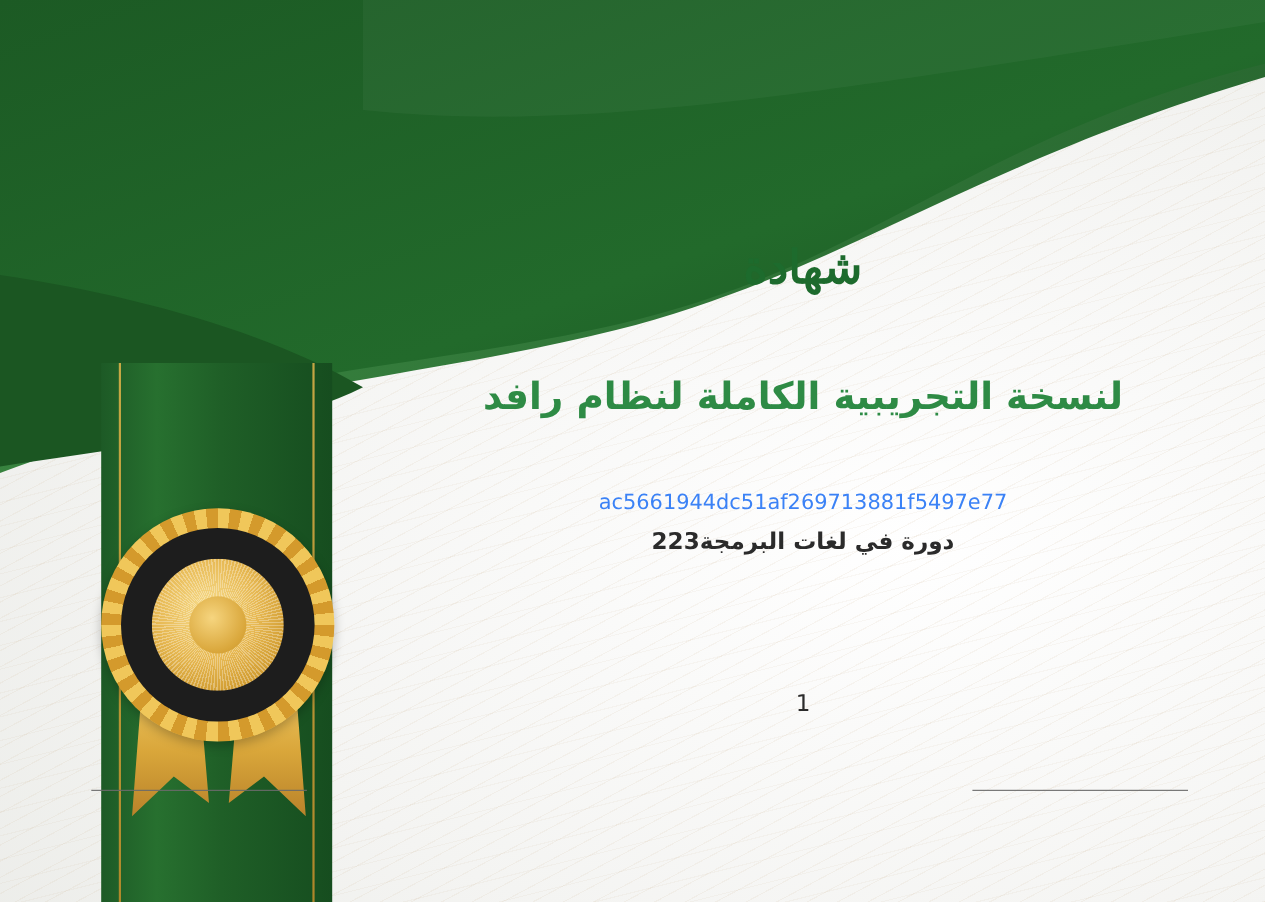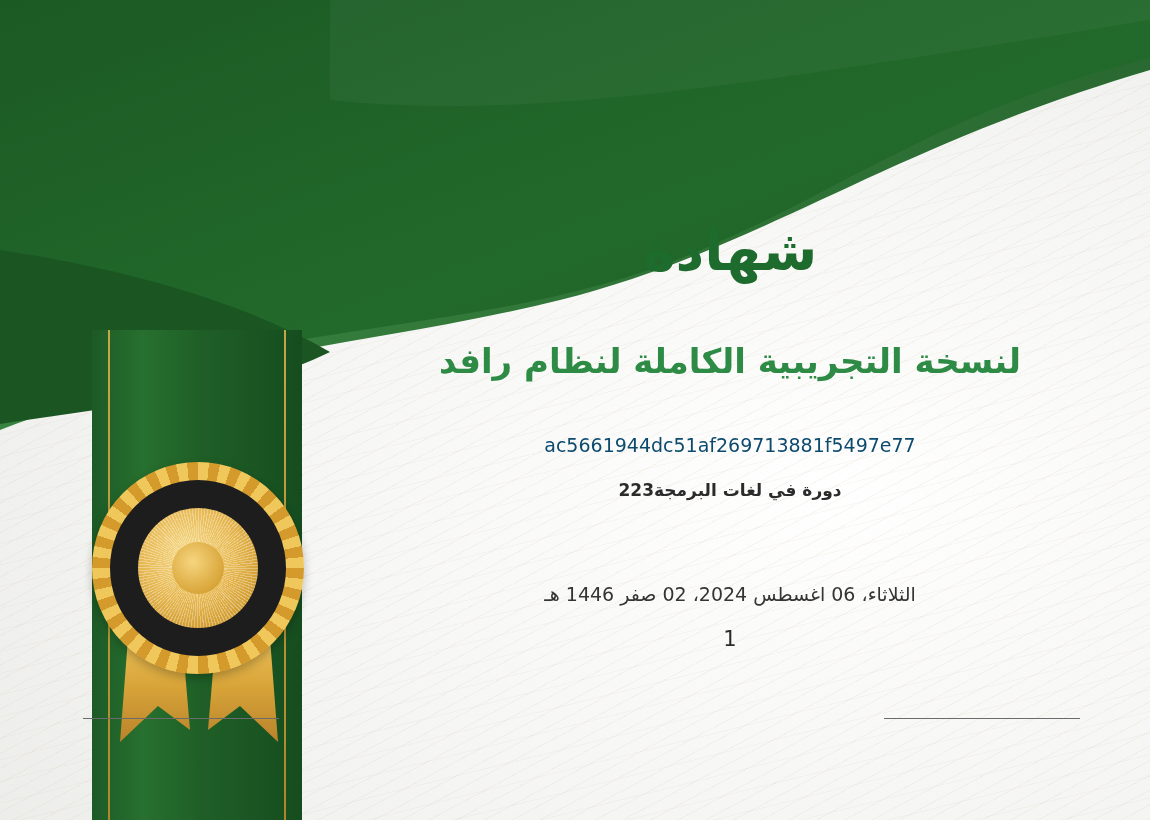--- a/index.html
+++ b/index.html
@@ -140,46 +140,47 @@
     top: 0;
     width: 800px;
     height: 820px;
     text-align: center;
     color: #2f3a2f;
   }
   .cert-title {
     position: absolute;
     top: 218px;
     width: 100%;
-    font-size: 56px;
+    font-size: 42px;
     font-weight: bold;
     color: #1d6b2d;
     letter-spacing: 0;
+    font-family: Liberation Serif, serif;
   }
   .cert-subtitle {
     position: absolute;
     top: 341px;
     width: 100%;
     font-size: 34px;
     font-weight: bold;
     color: #2e8b45;
   }
   .cert-code {
     position: absolute;
-    top: 434px;
+    top: 446px;
     width: 100%;
     font-size: 19px;
-    color: #0c4a6e;
+    color: #3b82f6;
     direction: ltr;
   }
   .cert-course {
     position: absolute;
     top: 480px;
     width: 100%;
-    font-size: 17px;
+    font-size: 21px;
     font-weight: bold;
     color: #2b2b2b;
   }
   .cert-date {
     position: absolute;
     top: 583px;
     width: 100%;
     font-size: 19px;
     color: #343434;
   }
@@ -255,20 +256,19 @@
         </div>
       </div>
     </div>
   </div>
 
   <div class="content">
     <div class="cert-title">شهادة</div>
     <div class="cert-subtitle">لنسخة التجريبية الكاملة لنظام رافد</div>
     <div class="cert-code">ac5661944dc51af269713881f5497e77</div>
     <div class="cert-course">دورة في لغات البرمجة223</div>
-    <div class="cert-date">الثلاثاء، 06 اغسطس 2024، 02 صفر 1446 هـ</div>
     <div class="cert-number">1</div>
   </div>
 
   <div class="sig-line sig-right"></div>
   <div class="sig-line sig-left"></div>
 
 </div>
 
 </body></html>

